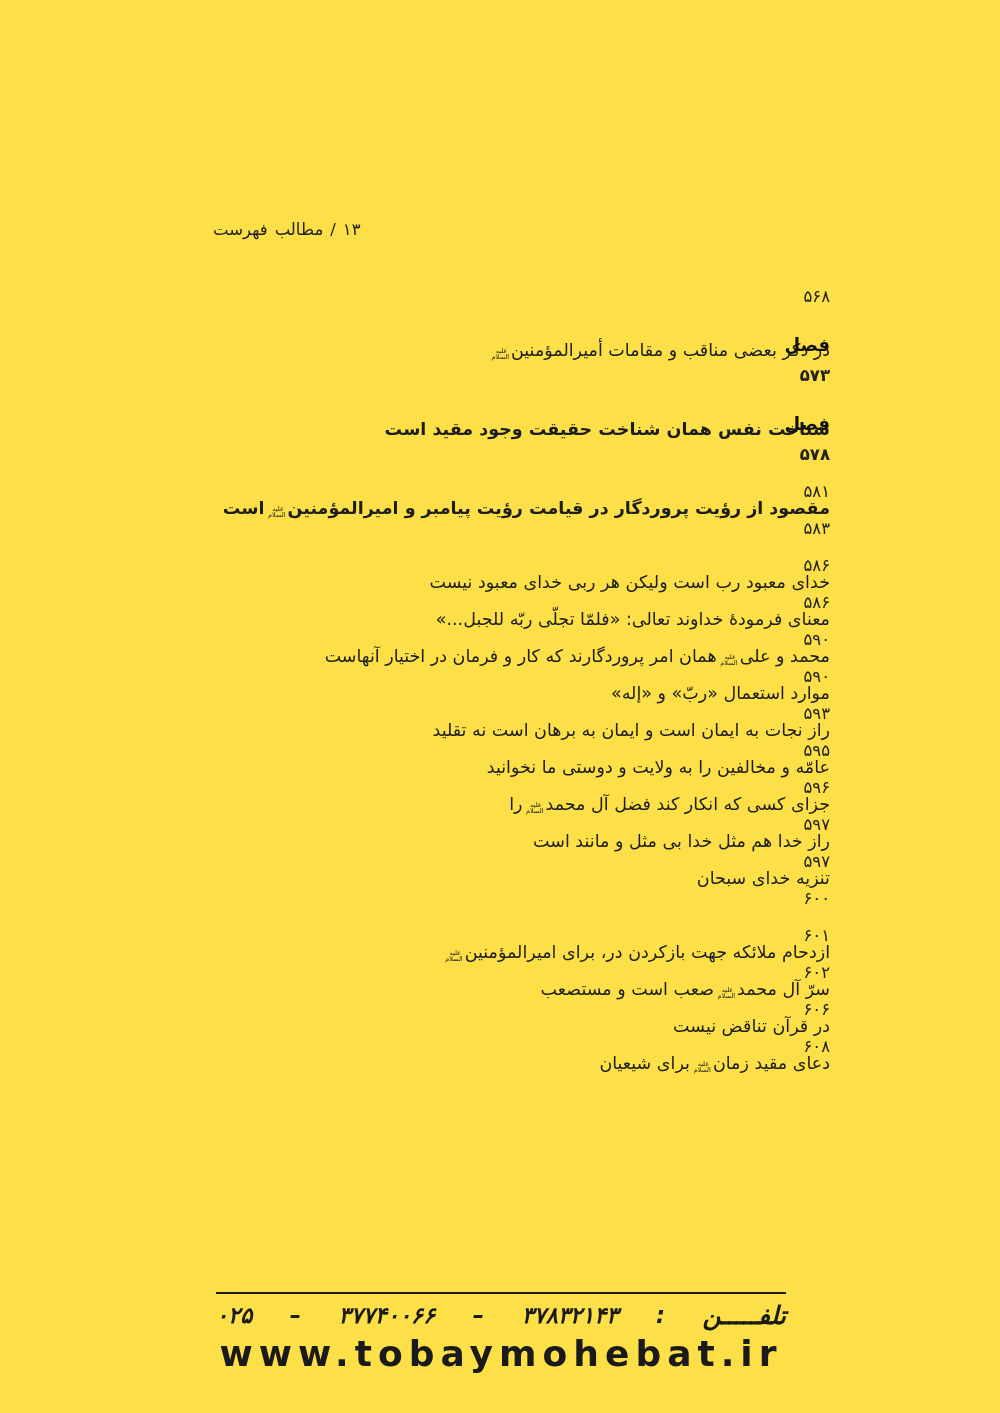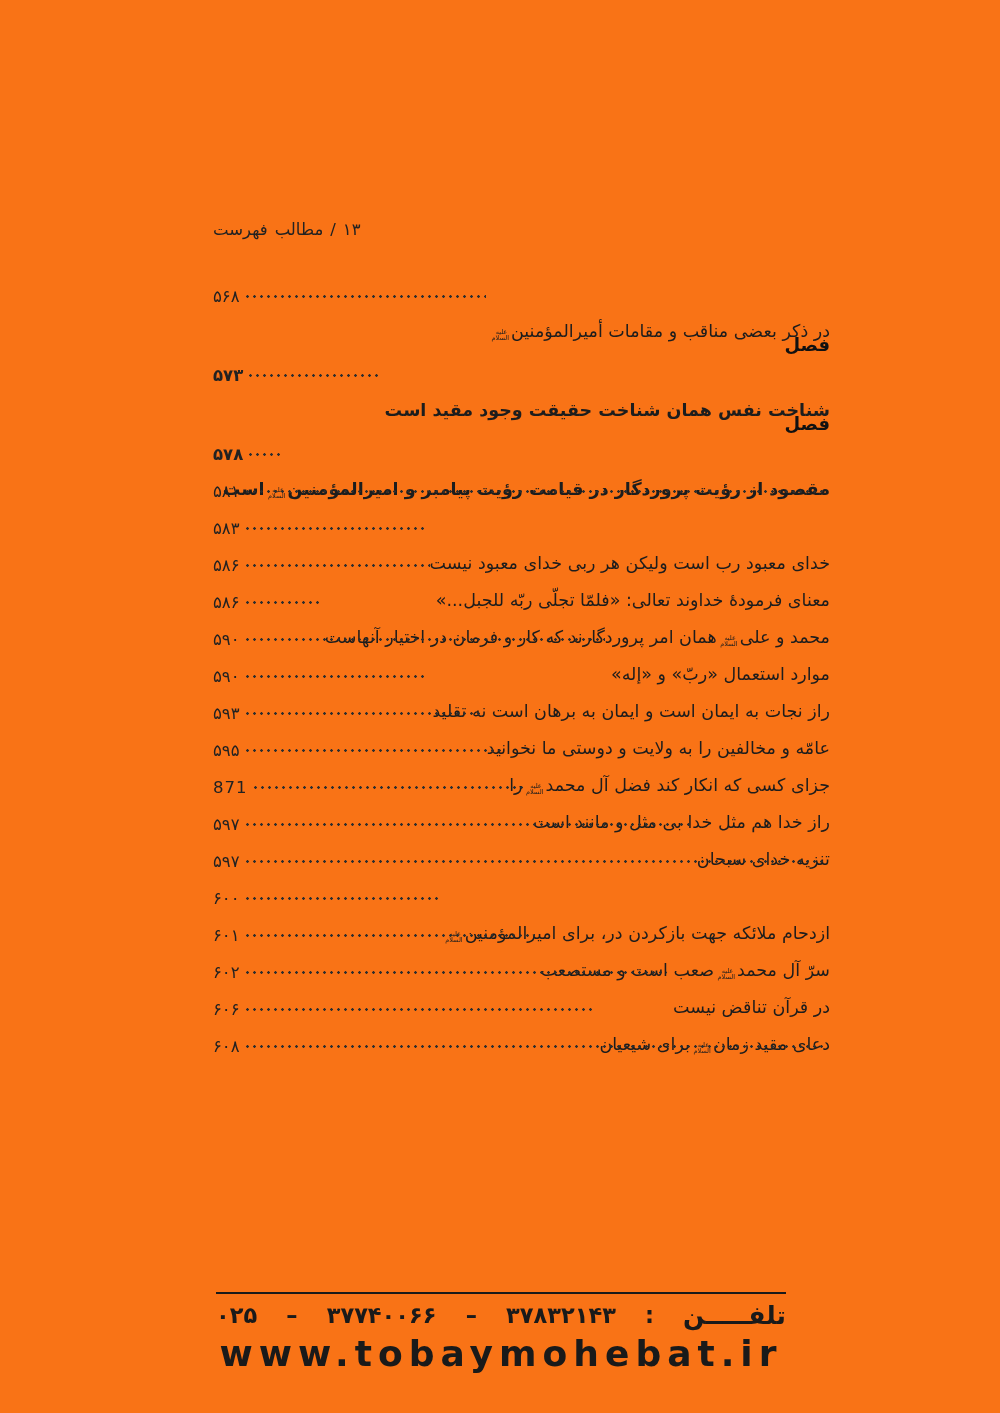--- a/index.html
+++ b/index.html
@@ -1,37 +1,37 @@
 <!DOCTYPE html>
 <html lang="fa"><head>
 <meta charset="utf-8">
 <style>
   html,body{margin:0;padding:0;background:#ffffff;}
   .page{
     position:relative;
     width:1000px;height:1413px;
-    background:#f97316;
+    background:#fde047;
     font-family:"DejaVu Sans", sans-serif;
     color:#1f1f1f;
     overflow:hidden;
   }
   
   .running-head{
     position:absolute;top:220px;left:213px;
     display:flex;align-items:center;gap:7px;
     font-size:16.5px;color:#222;
     direction:ltr;
   }
   
   .toc{
     position:absolute;top:283px;left:213px;width:617px;
     padding-top:4px;
   }
   .t-row{
-    height:37px;display:flex;align-items:flex-start;direction:ltr;
+    height:37px;display:flex;align-items:flex-end;direction:ltr;flex-direction:column;
   }
   .t-row .pnum{
     flex:0 0 auto;font-size:16.5px;letter-spacing:1px;color:#222;
   }
   .t-row .dots{
     flex:1 1 auto;height:3px;margin:0 6px;position:relative;top:8px;
     background-image:radial-gradient(circle at 1.5px 1.5px,#2e2e2e 1.15px,transparent 1.5px);
     background-size:7px 3px;background-repeat:repeat-x;
   }
   .t-row .txt{
@@ -50,21 +50,21 @@
     font-weight:700;font-size:18px;color:#111;
   }
   
   .footer-rule{
     position:absolute;left:216px;top:1292px;width:570px;height:0;
     border-top:2.5px solid #1a1a1a;
   }
   .footer-phone{
     position:absolute;left:216px;top:1297px;width:570px;height:36px;
     display:flex;align-items:center;justify-content:space-between;
-    direction:ltr;font-size:22.5px;font-weight:700;color:#1a1a1a;
+    direction:ltr;font-size:22.5px;font-weight:700;color:#1a1a1a;font-style:italic;
   }
   .footer-phone .lbl{font-size:25px;}
   .footer-site{
     position:absolute;left:216px;top:1333px;width:570px;
     text-align:center;font-size:36px;font-weight:700;
     letter-spacing:6px;color:#1a1a1a;direction:ltr;
   }
 </style>
 </head>
 <body>
@@ -149,21 +149,21 @@
       </span>
     </div>
       <div class="t-row">
       <span class="pnum">۵۹۵</span>
       <span class="dots"></span>
       <span class="txt" dir="rtl">
         <span class="before">جزای کسی که انکار کند فضل آل محمد</span><span class="hon">علیه السلام</span><span class="after">را</span>
       </span>
     </div>
       <div class="t-row">
-      <span class="pnum">871</span>
+      <span class="pnum">۵۹۶</span>
       <span class="dots"></span>
       <span class="txt" dir="rtl">
         <span class="before">راز خدا هم مثل خدا بی مثل و مانند است</span>
       </span>
     </div>
       <div class="t-row">
       <span class="pnum">۵۹۷</span>
       <span class="dots"></span>
       <span class="txt" dir="rtl">
         <span class="before">تنزیه خدای سبحان</span>

